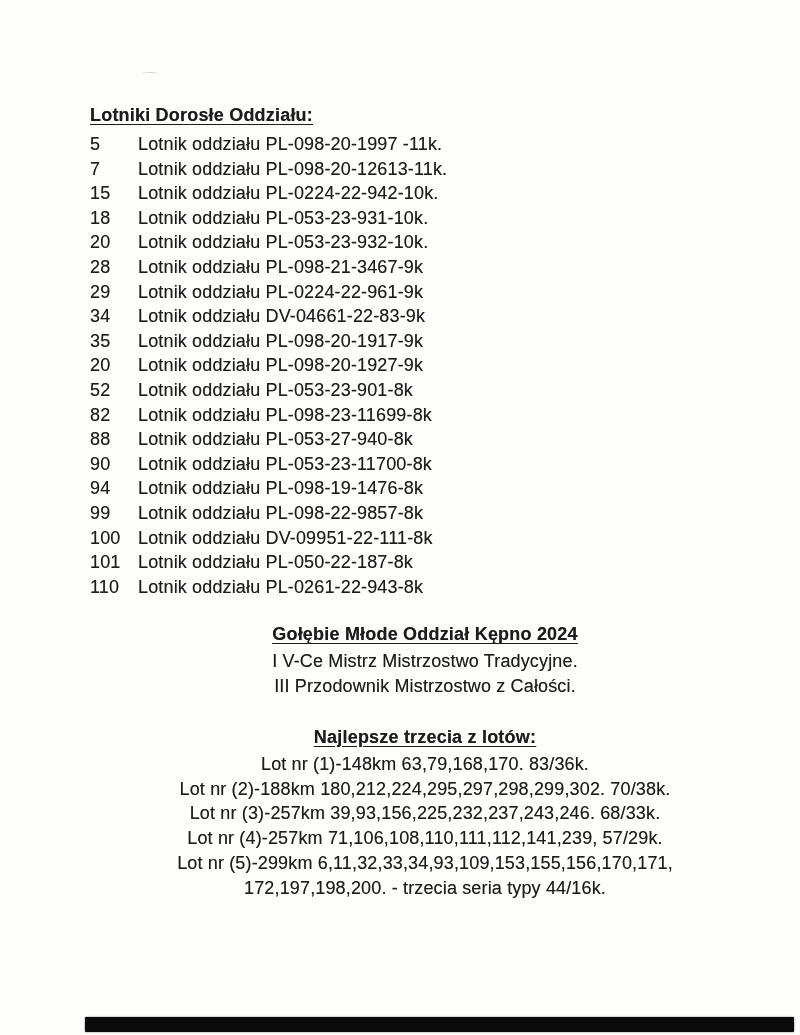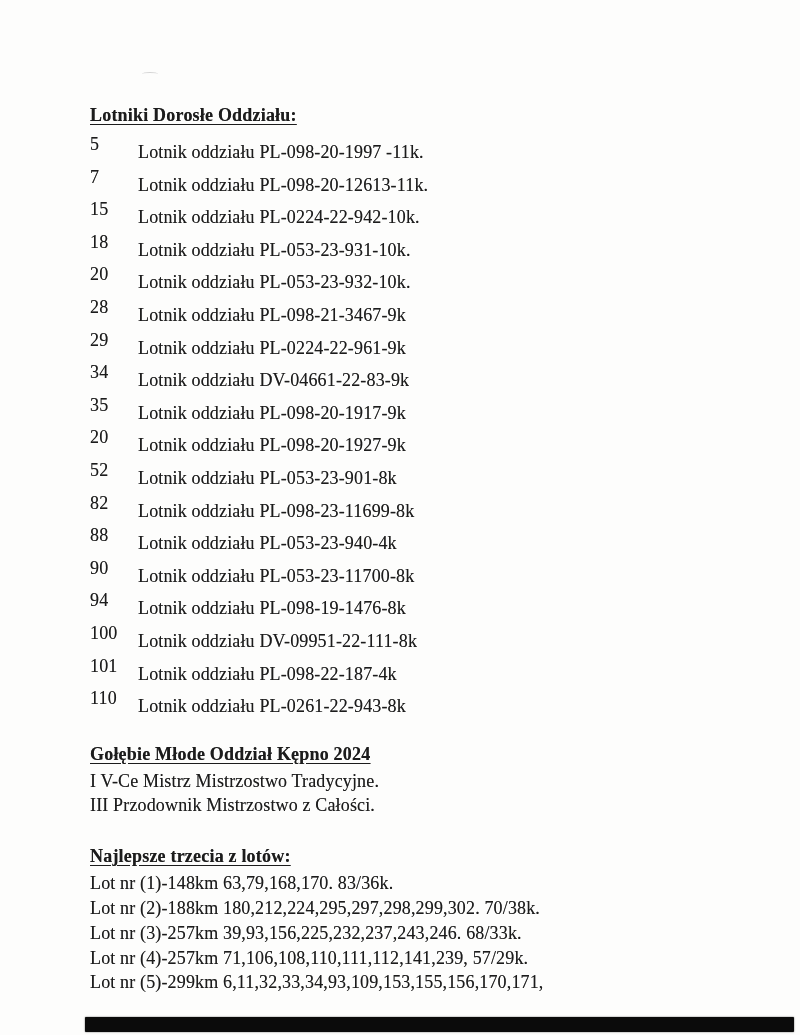--- a/index.html
+++ b/index.html
@@ -11,21 +11,21 @@
     height: 1035px;
     background: #ffffff;
     overflow: hidden;
     position: relative;
   }
   .page {
     position: relative;
     width: 800px;
     height: 1035px;
     background: #fdfdfc;
-    font-family: Liberation Serif, serif;
+    font-family: Liberation Sans, sans-serif;
     color: #1c1c1c;
   }
   .content {
     position: absolute;
     top: 103px;
     left: 90px;
     right: 40px;
   }
   .section-title {
     font-size: 18px;
@@ -46,24 +46,24 @@
     font-size: 18px;
     letter-spacing: 0.15px;
     text-shadow: 0 0 0.35px rgba(20,20,20,0.5);
   }
   .row .num {
     width: 48px;
     flex: 0 0 48px;
   }
   .row .txt {
     flex: 1;
-    margin-top: 8px;
   }
   .section {
     margin-top: 23px;
+    text-align: center;
   }
   .section.gap-lg {
     margin-top: 26px;
   }
   .lines {
     margin-top: 2px;
   }
   .line {
     font-size: 18px;
     line-height: 24.8px;
@@ -161,37 +161,41 @@
         <div class="row">
           <span class="num">52</span>
           <span class="txt">Lotnik oddziału PL-053-23-901-8k</span>
         </div>
         <div class="row">
           <span class="num">82</span>
           <span class="txt">Lotnik oddziału PL-098-23-11699-8k</span>
         </div>
         <div class="row">
           <span class="num">88</span>
-          <span class="txt">Lotnik oddziału PL-053-23-940-4k</span>
+          <span class="txt">Lotnik oddziału PL-053-27-940-8k</span>
         </div>
         <div class="row">
           <span class="num">90</span>
           <span class="txt">Lotnik oddziału PL-053-23-11700-8k</span>
         </div>
         <div class="row">
           <span class="num">94</span>
           <span class="txt">Lotnik oddziału PL-098-19-1476-8k</span>
         </div>
         <div class="row">
+          <span class="num">99</span>
+          <span class="txt">Lotnik oddziału PL-098-22-9857-8k</span>
+        </div>
+        <div class="row">
           <span class="num">100</span>
           <span class="txt">Lotnik oddziału DV-09951-22-111-8k</span>
         </div>
         <div class="row">
           <span class="num">101</span>
-          <span class="txt">Lotnik oddziału PL-098-22-187-4k</span>
+          <span class="txt">Lotnik oddziału PL-050-22-187-8k</span>
         </div>
         <div class="row">
           <span class="num">110</span>
           <span class="txt">Lotnik oddziału PL-0261-22-943-8k</span>
         </div>
       </div>
 
     <div class="section">
       <h2 class="section-title">Gołębie Młode Oddział Kępno 2024</h2>
       <div class="lines">
@@ -201,19 +205,20 @@
     </div>
 
     <div class="section gap-lg">
       <h2 class="section-title">Najlepsze trzecia z lotów:</h2>
       <div class="lines">
           <div class="line">Lot nr (1)-148km 63,79,168,170.  83/36k.</div>
           <div class="line">Lot nr (2)-188km 180,212,224,295,297,298,299,302. 70/38k.</div>
           <div class="line">Lot nr (3)-257km 39,93,156,225,232,237,243,246. 68/33k.</div>
           <div class="line">Lot nr (4)-257km 71,106,108,110,111,112,141,239, 57/29k.</div>
           <div class="line">Lot nr (5)-299km 6,11,32,33,34,93,109,153,155,156,170,171,</div>
+          <div class="line">172,197,198,200. - trzecia seria typy 44/16k.</div>
         </div>
     </div>
 
   </div>
 
   <div class="scan-edge-bar"></div>
 </div>
 
 </body></html>

